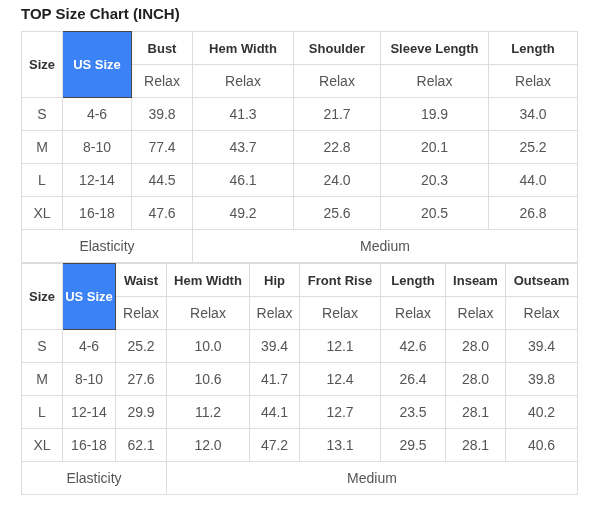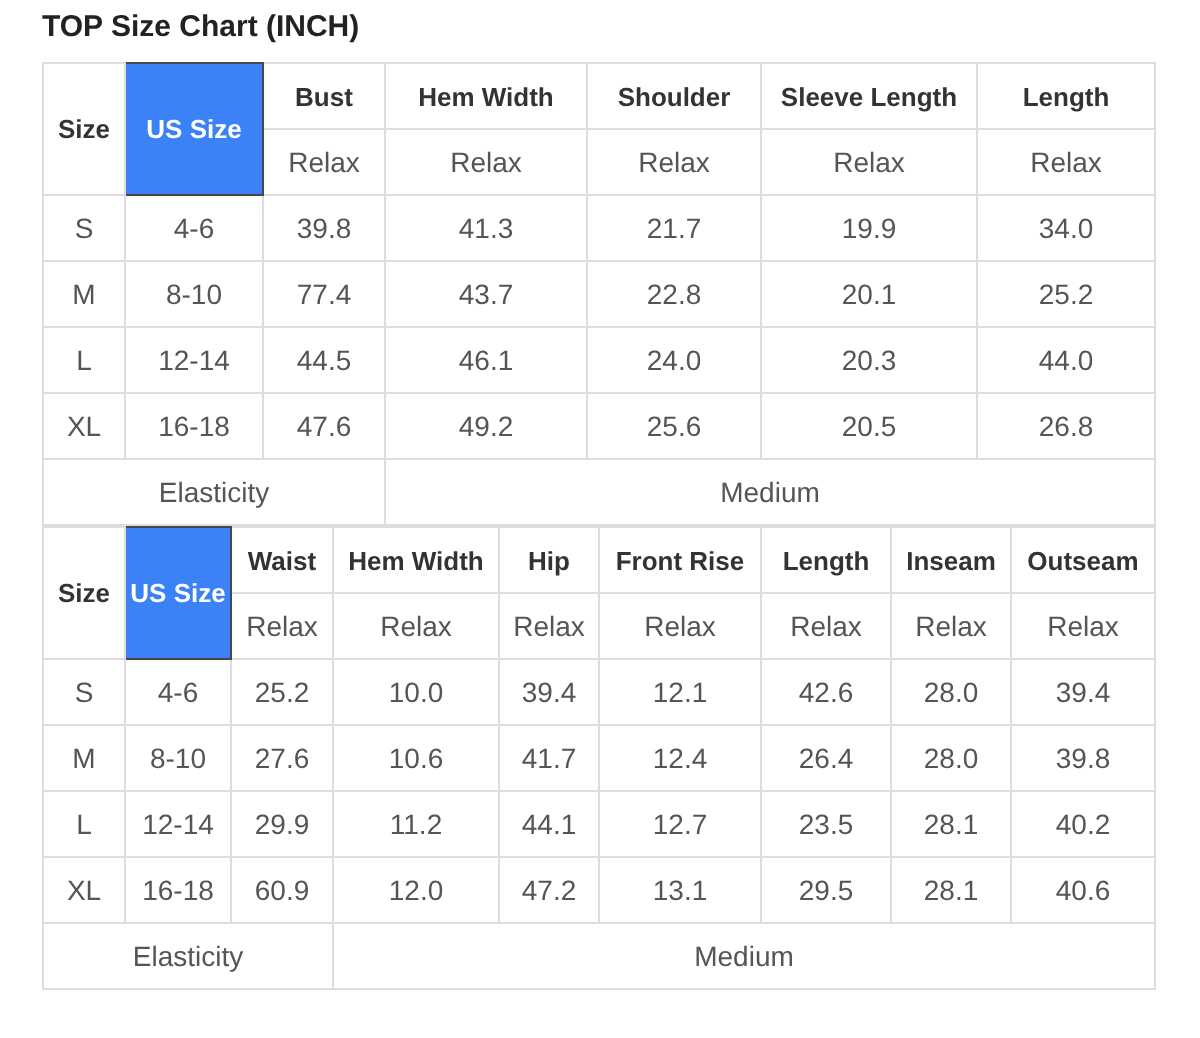--- a/index.html
+++ b/index.html
@@ -198,21 +198,21 @@
         <td>11.2</td>
         <td>44.1</td>
         <td>12.7</td>
         <td>23.5</td>
         <td>28.1</td>
         <td>40.2</td>
       </tr>
       <tr>
         <td>XL</td>
         <td>16-18</td>
-        <td>60.9</td>
+        <td>62.1</td>
         <td>12.0</td>
         <td>47.2</td>
         <td>13.1</td>
         <td>29.5</td>
         <td>28.1</td>
         <td>40.6</td>
       </tr>
       <tr>
         <td colspan="3">Elasticity</td>
         <td colspan="6">Medium</td>

